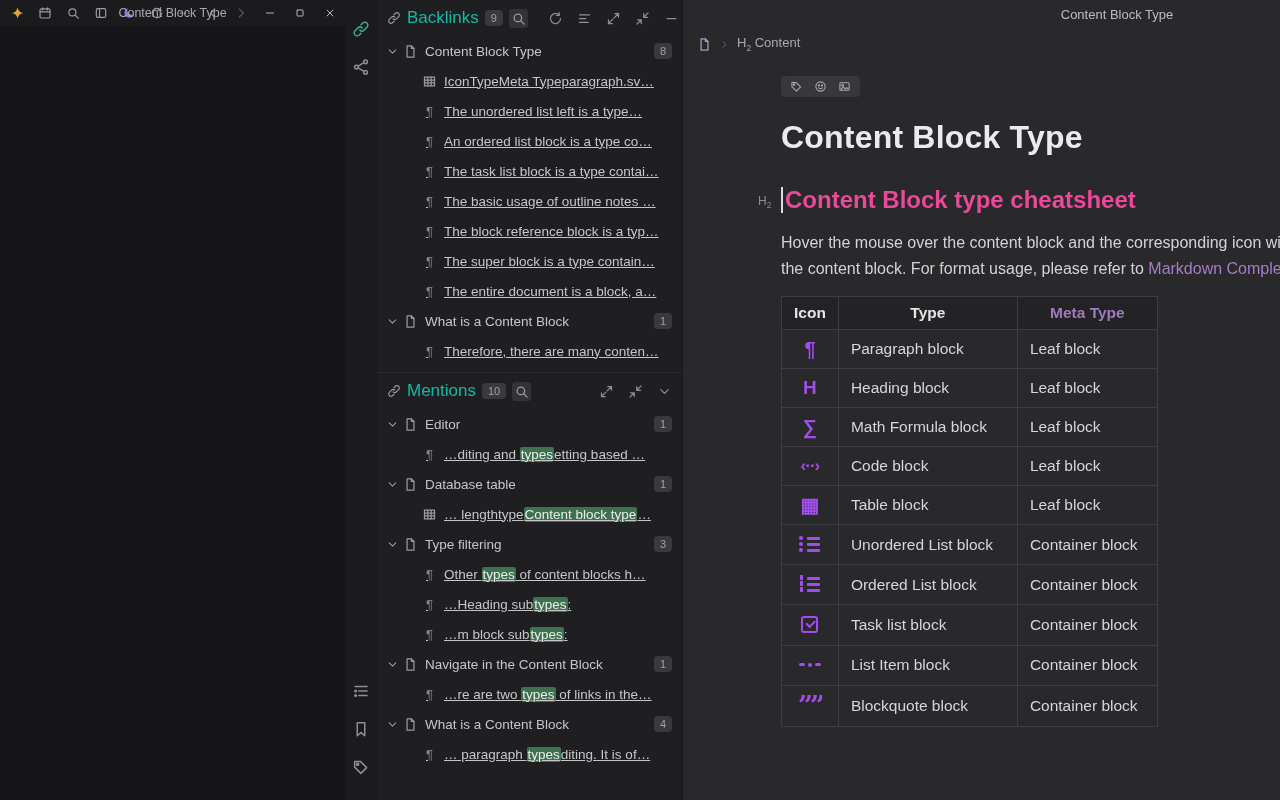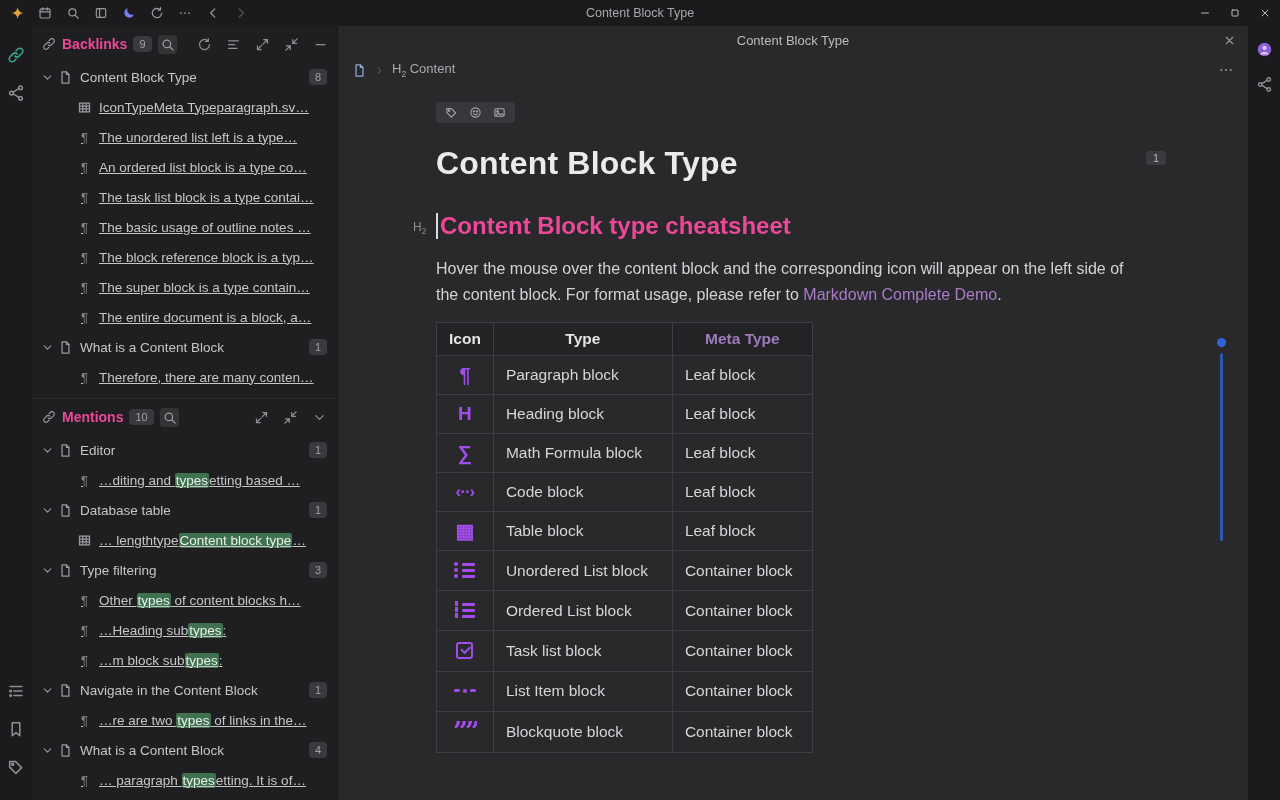--- a/index.html
+++ b/index.html
@@ -1,18 +1,18 @@
 <!DOCTYPE html>
 <html style="--accent-purple: #a14ded; --link-purple: #a87bc8; --meta-header-purple: #9d7bbd; --highlight-green: #3f7050; --scrollbar-blue: #2e63d8; --dock-teal: #3fa38f; --logo-orange: #e2a33d;"><head>
 <meta charset="utf-8">
 <style>
   html,body{margin:0;padding:0;width:1280px;height:800px;overflow:hidden;background:#161618;
     font-family:"Liberation Sans",sans-serif;-webkit-font-smoothing:antialiased;}
   *{box-sizing:border-box;}
-  .app{width:1280px;height:800px;display:flex;flex-direction:column;color:#c9c9cc;}
+  .app{width:1280px;height:800px;display:flex;flex-direction:row;color:#c9c9cc;}
 
   
   .titlebar{height:26px;background:#1b1b1d;display:flex;align-items:center;flex-shrink:0;position:relative;}
   .tb-left{display:flex;align-items:center;padding-left:3px;}
   .tb-left .ic-w{width:18px;height:18px;margin:0 5px;color:#9b9b9f;display:flex;align-items:center;justify-content:center;}
   .tb-left .ic-w:nth-child(5){color:#7b7ef2;}
   .tb-left .ic-w:nth-child(9){color:#58585c;}
   .tb-title{position:absolute;left:50%;transform:translateX(-50%);font-size:12.5px;color:#a9a9ad;white-space:nowrap;}
   .tb-right{margin-left:auto;display:flex;height:26px;}
   .tb-right .ic-w{width:30px;height:26px;display:flex;align-items:center;justify-content:center;color:#b9b9bd;}
@@ -30,21 +30,21 @@
   .dock-right{padding-top:6px;}
   .dock-right .ic-w{width:17px;height:17px;margin:9px 0;}
 
   
   .sidepanel{width:306px;background:#1f1f21;display:flex;flex-direction:column;flex-shrink:0;border-right:1px solid #161618;}
   .panel{display:flex;flex-direction:column;min-height:0;}
   .panel.backlinks{height:372px;flex-shrink:0;}
   .panel.mentions{flex:1;border-top:1px solid #2a2a2d;}
   .panel-header{height:36px;display:flex;align-items:center;padding:0 10px 0 10px;gap:6px;flex-shrink:0;}
   .ph-ic{width:14px;height:14px;color:#9b9b9f;flex-shrink:0;}
-  .ph-title{font-size:14px;font-weight:700;color:#ec4899;}
+  .ph-title{font-size:17px;font-weight:400;color:#14b8a6;}
   .badge{background:#3a3a3e;color:#a2a2a6;font-size:11px;border-radius:4px;padding:1px 6px;line-height:14px;}
   .ph-search{background:#333336;border-radius:3px;padding:2px;width:19px;height:19px;}
   .ph-actions{margin-left:auto;display:flex;align-items:center;}
   .ph-actions .ic-w{width:15px;height:15px;margin-left:14px;color:#8f8f93;}
   .tree{overflow:hidden;}
   .trow{height:30px;display:flex;align-items:center;padding-right:10px;font-size:13.5px;color:#c6c6c9;cursor:default;}
   .trow.doc{padding-left:9px;}
   .trow.child{padding-left:45px;text-decoration:underline;}
   .trow .chev{width:13px;height:13px;color:#98989c;margin-right:4px;flex-shrink:0;}
   .trow .ti{width:15px;height:15px;color:#9a9a9e;margin-right:7px;flex-shrink:0;display:flex;align-items:center;justify-content:center;}
@@ -511,21 +511,21 @@
                   <path d="M13.5 3v4h4"></path>
                 </svg>
               </span>
               <span class="tlabel">What is a Content Block</span>
               <span class="tcount">4</span>
             </div>
             <div class="trow child">
               <span class="ic-w ti">
                 <span class="tx-ic">¶</span>
               </span>
-              <span class="tlabel"><span>… paragraph </span><span class="hl">types</span><span>etting. It is of…</span></span>
+              <span class="tlabel"><span>… paragraph </span><span class="hl">types</span><span>diting. It is of…</span></span>
             </div>
           </div>
       </div>
     </div>
 
     <div class="main">
       <div class="tabbar">
         <span class="tab-title">Content Block Type</span>
         <span class="ic-w tab-close">
             <svg viewBox="0 0 24 24" fill="none" stroke="currentColor" stroke-width="2" stroke-linecap="round" stroke-linejoin="round">

